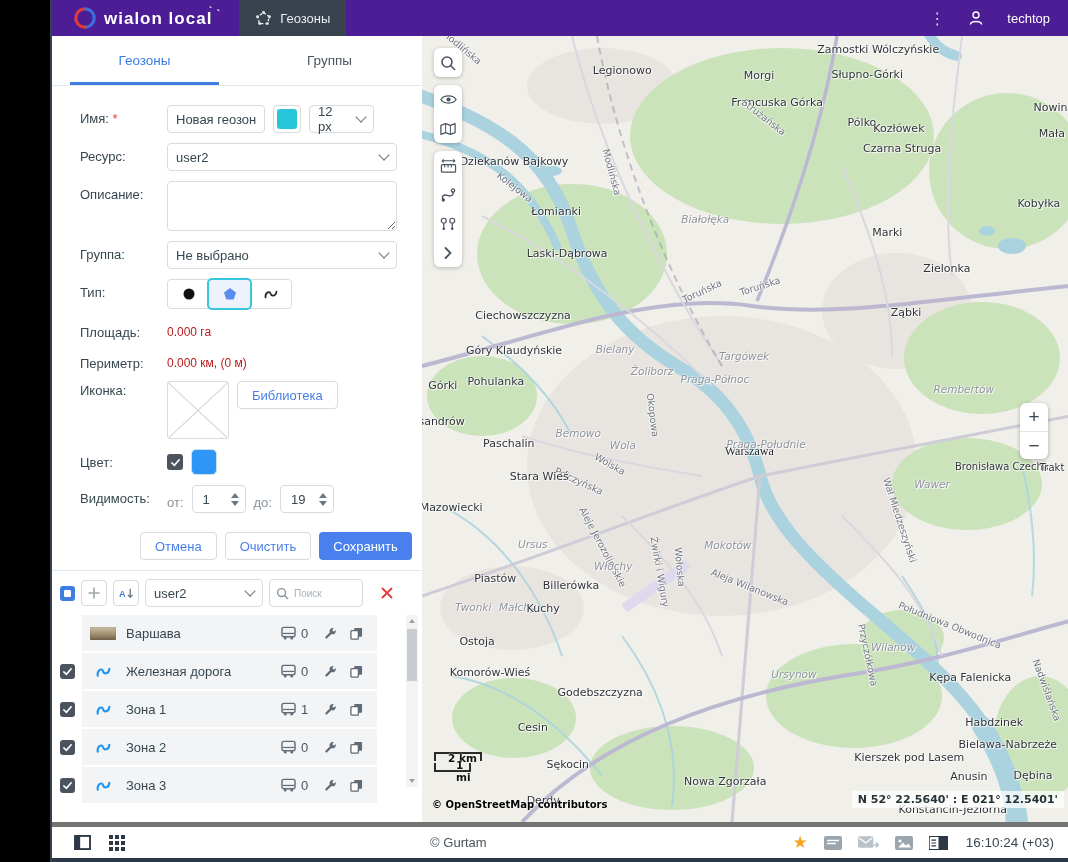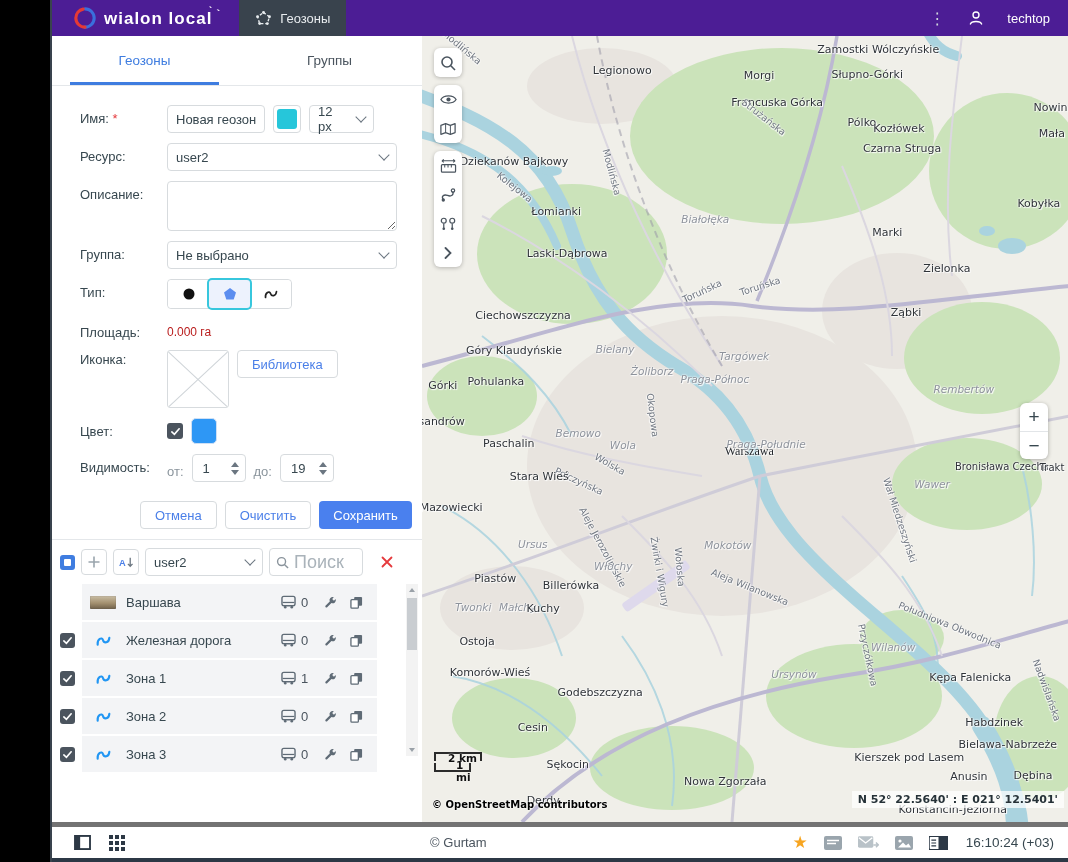--- a/index.html
+++ b/index.html
@@ -60,21 +60,21 @@
   .btnrow { display:flex; gap:8px; padding:14px 0 10px 88px; }
   .btn-primary { height:28px; border:none; border-radius:4px; background:#4a80ee; color:#fff; font-size:13px; padding:0 14px; cursor:pointer; font-family:"Liberation Sans",sans-serif; }
 
   
   .listbar { display:flex; align-items:center; gap:6px; padding:8px 4px 8px 8px; border-top:1px solid #e4e7ea; }
   .cb-ind { width:15px; height:15px; border:2px solid #3f7de0; border-radius:3px; background:#3f7de0; display:flex; align-items:center; justify-content:center; cursor:pointer; }
   .cb-ind .insq { width:7px; height:7px; background:#fff; border-radius:1px; }
   .sqbtn { width:26px; height:26px; border:1px solid #d7dbde; border-radius:4px; background:#fff; display:flex; align-items:center; justify-content:center; cursor:pointer; }
   .res-select { width:118px; height:28px; }
   .searchbox { width:94px; height:28px; border:1px solid #d7dbde; border-radius:4px; display:flex; align-items:center; padding:0 6px; gap:5px; }
-  .searchbox input { border:none; outline:none; width:60px; font-size:18px; color:#15803d; font-family:"Liberation Sans",sans-serif; }
+  .searchbox input { border:none; outline:none; width:60px; font-size:10px; color:#15803d; font-family:"Liberation Sans",sans-serif; }
   .searchbox input::placeholder { color:#aab3ba; }
   .clear-x { margin-left:12px; cursor:pointer; display:flex; }
   .lrows { position:relative; }
   .lrow { display:flex; align-items:center; margin:0 0 2px 0; height:36px; }
   .lrow .cbcell { width:30px; display:flex; justify-content:center; flex:none; }
   .rowbody { flex:none; width:295px; height:36px; background:#f3f4f6; display:flex; align-items:center; padding:0 8px 0 8px; cursor:pointer; }
   .rowicon { width:26px; display:flex; justify-content:center; flex:none; }
   .rowname { font-size:13px; color:#37474f; flex:1; padding-left:10px; }
   .rowcount { font-size:13px; color:#4a545e; width:16px; text-align:left; }
   .rowbtn { width:26px; display:flex; justify-content:center; cursor:pointer; }
@@ -223,20 +223,24 @@
               </svg>
           </div>
         </div>
       </div>
 
       <div class="frow">
         <div class="flabel">Площадь:</div>
         <div class="statval">0.000 га</div>
       </div>
 
+      <div class="frow">
+        <div class="flabel">Периметр:</div>
+        <div class="statval">0.000 км, (0 м)</div>
+      </div>
 
       <div class="frow">
         <div class="flabel" style="padding-top:2px">Иконка:</div>
         <div class="fctrl" style="align-items:flex-start">
           <div class="iconph"></div>
           <button class="btn-lite">Библиотека</button>
         </div>
       </div>
 
       <div class="frow">

